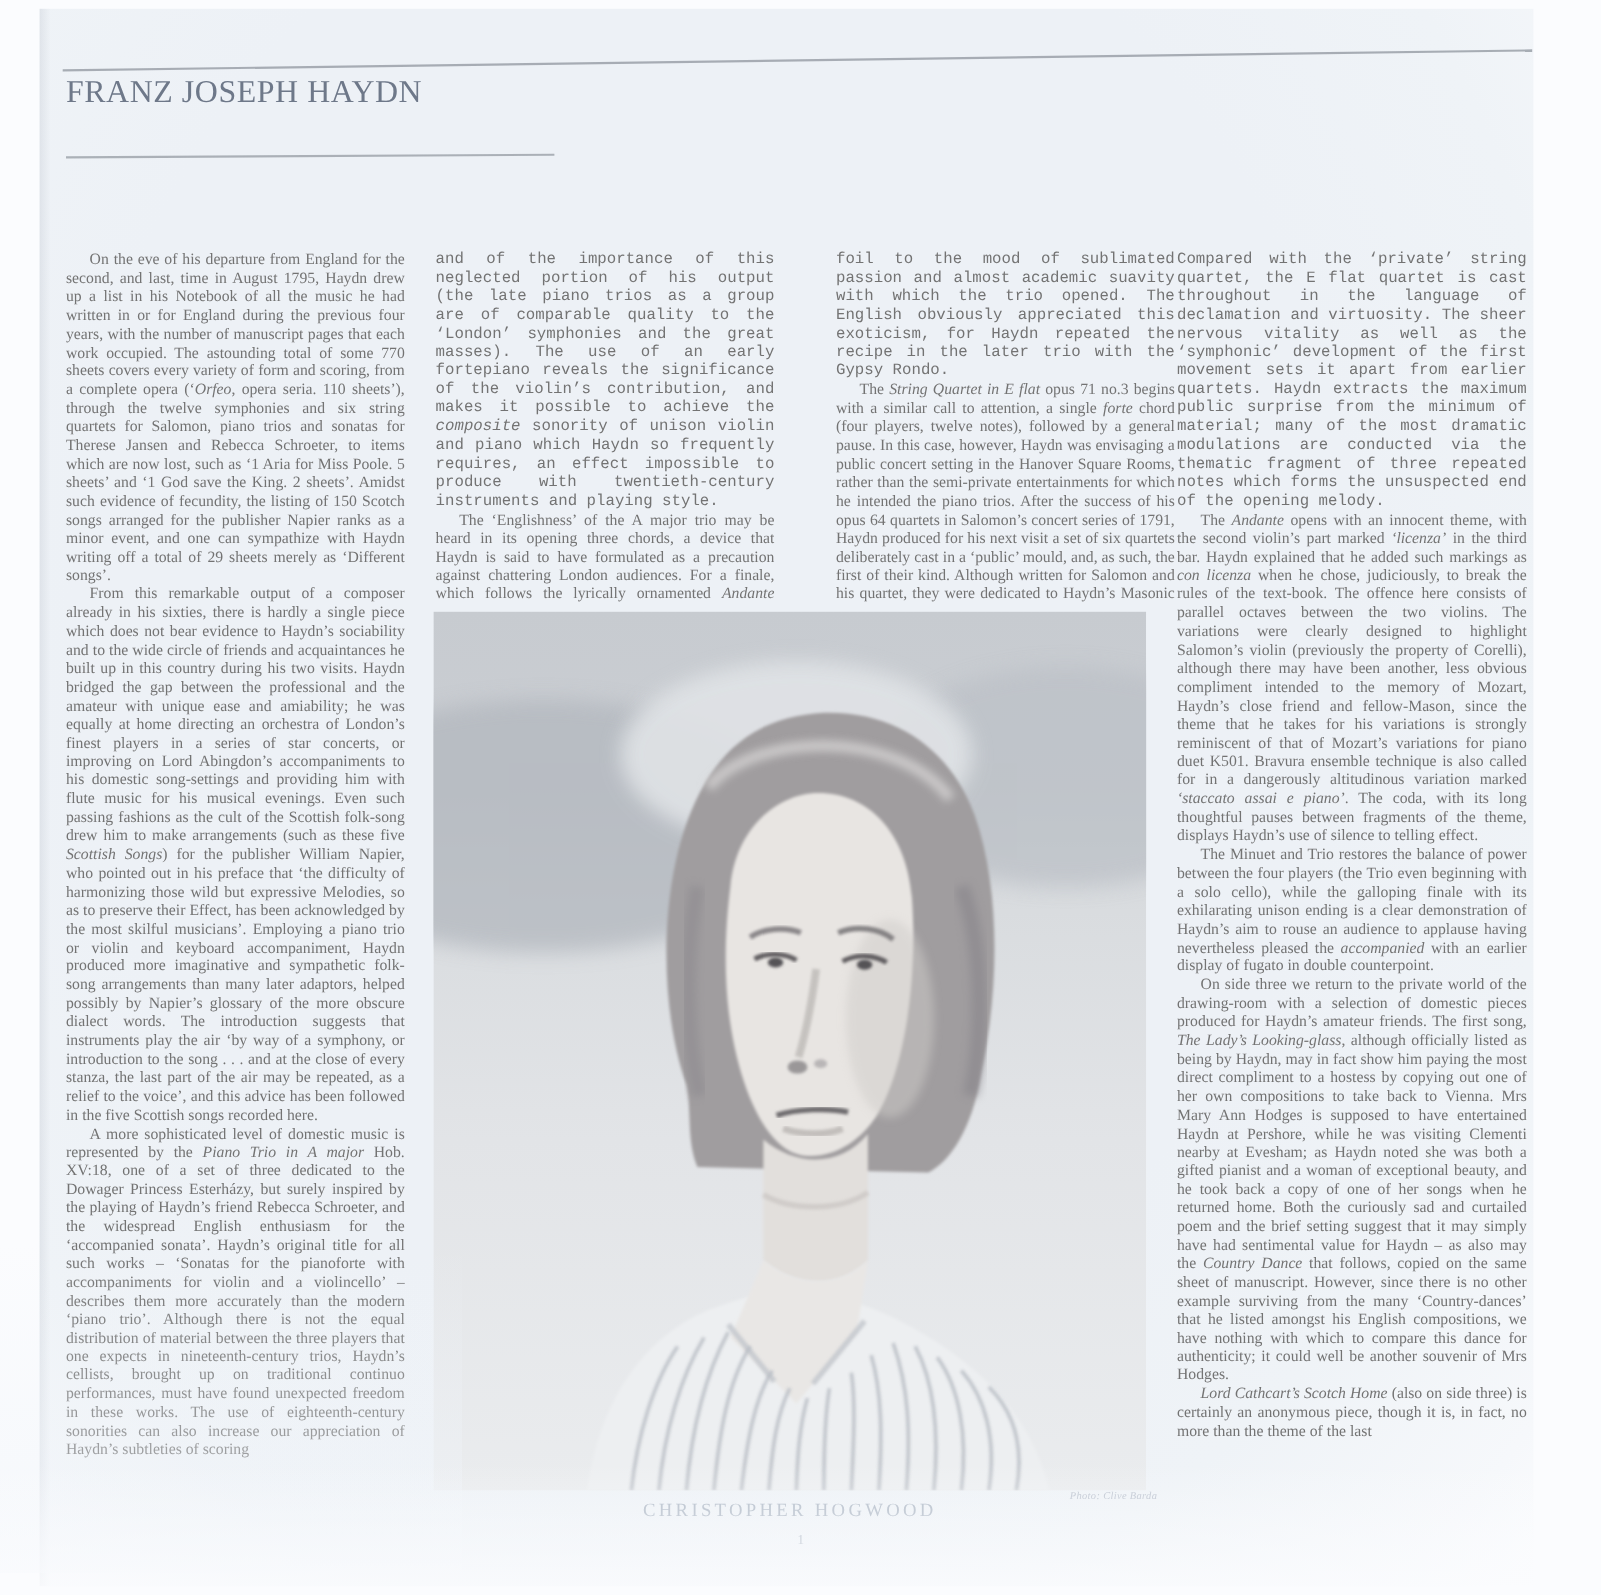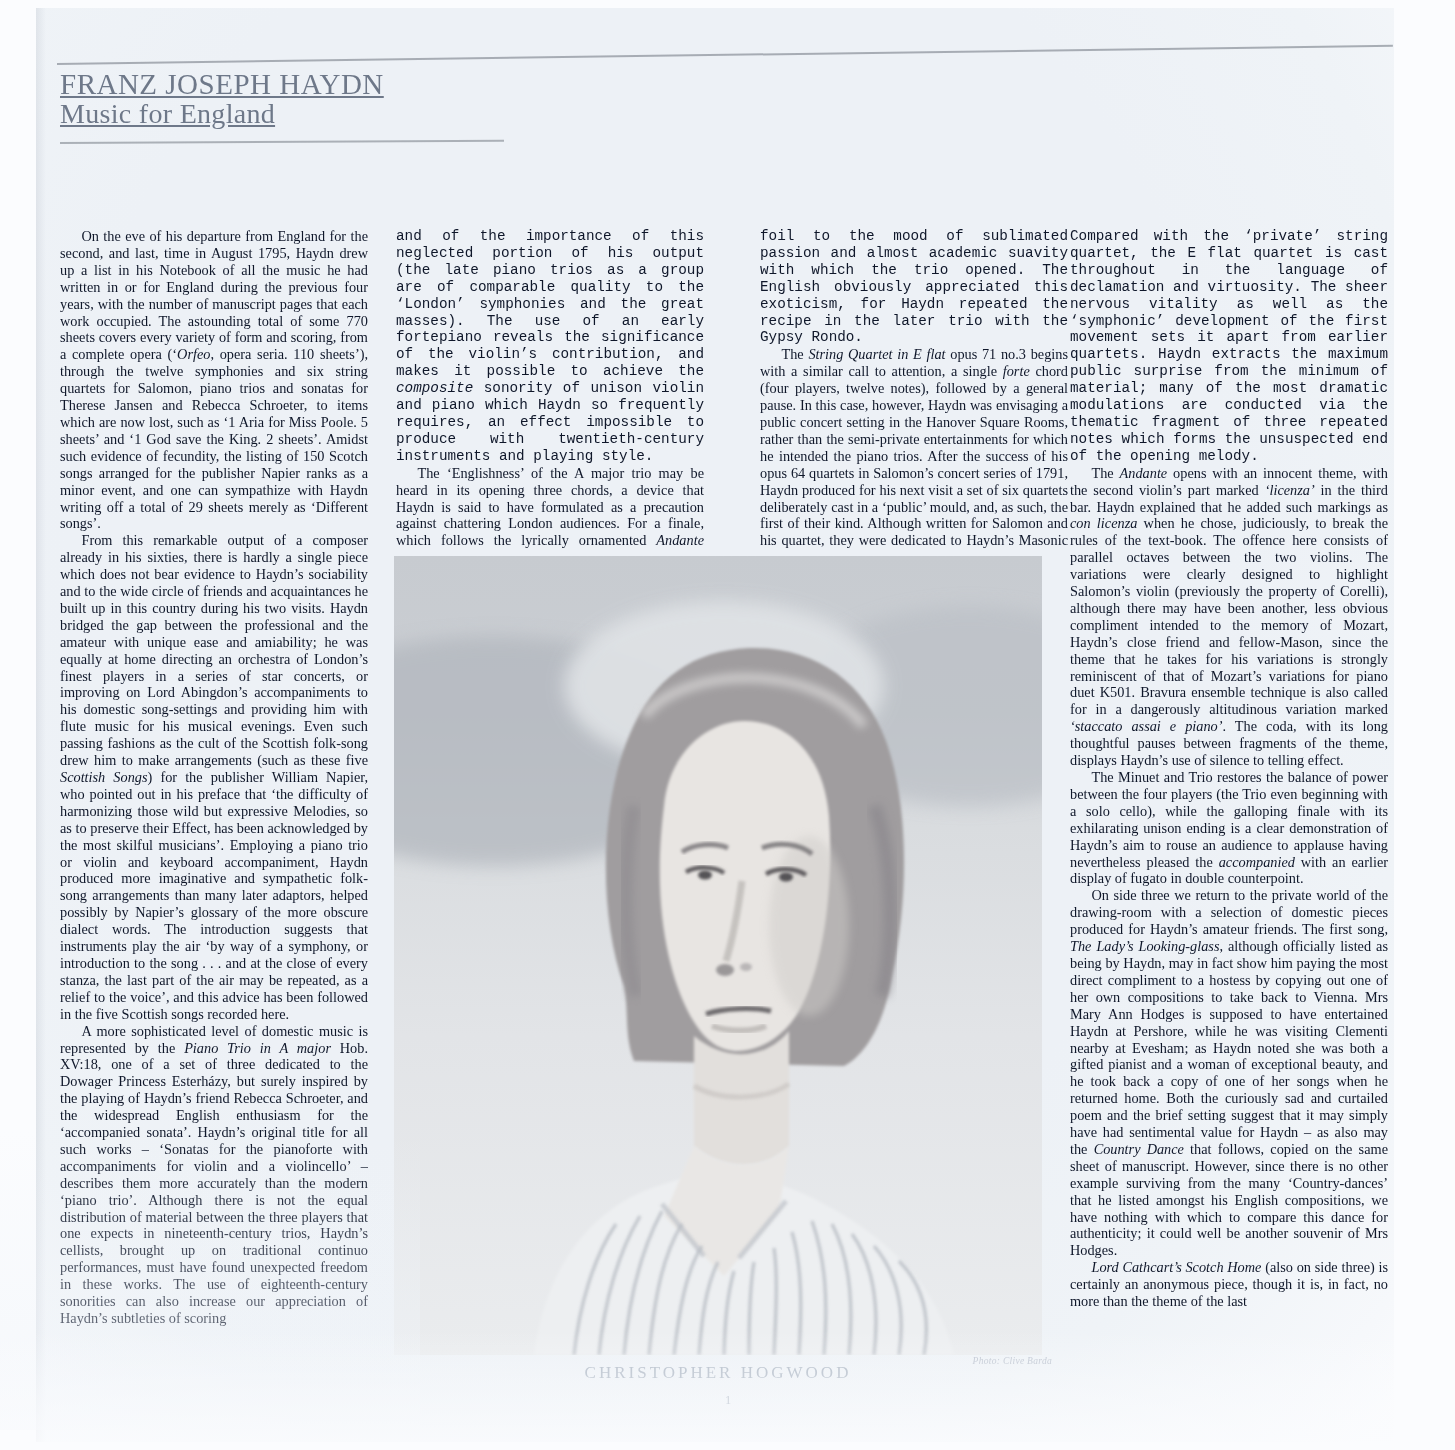--- a/index.html
+++ b/index.html
@@ -5,24 +5,24 @@
   html,body{margin:0;padding:0;background:#fbfcfe;}
   .page{position:relative;width:1455px;height:1450px;overflow:hidden;
         font-family:"Liberation Serif", serif;}
   .sleeve{position:absolute;left:36px;top:8px;width:1358px;height:1434px;
           background:radial-gradient(ellipse at 45% 38%, #edf1f6 55%, #eff3f7 75%, #f6f8fb 92%, #fbfcfe 100%);}
   .sleeve-crease{position:absolute;left:36px;top:8px;width:10px;height:1434px;
           background:linear-gradient(to right, rgba(170,176,188,0.22), rgba(170,176,188,0));}
   .rule{position:absolute;height:1.6px;background:#9aa0a8;transform-origin:0 0;}
   .rule-top{left:57px;top:63px;width:1336px;transform:rotate(-0.78deg);opacity:.85;}
   .rule-header{left:60px;top:142px;width:444px;transform:rotate(-0.30deg);opacity:.8;}
-  .header{position:absolute;left:60px;top:70px;width:520px;color:#6e7889;text-decoration:underline;}
+  .header{position:absolute;left:60px;top:70px;width:520px;color:#6e7889;}
   .header .t1{font-size:29px;line-height:29px;letter-spacing:0.5px;}
   .header .t2{font-size:28px;line-height:29px;letter-spacing:0.3px;}
-  .column{position:absolute;top:228px;color:#0f172a;font-size:14.3px;line-height:16.9px;
+  .column{position:absolute;top:228px;color:#737373;font-size:14.3px;line-height:16.9px;
           text-align:justify;overflow:hidden;}
   .column p{margin:0;text-indent:1.5em;}
   .column.cont p:first-child{text-indent:0;font-family:Liberation Mono, monospace;}
   .col1{left:60px;width:308px;height:1195px;}
   .col2{left:396px;width:308px;height:323px;}
   .col3{left:760px;width:308px;height:323px;}
   .col4{left:1070px;width:318px;height:1140px;}
   .photo{position:absolute;left:394px;top:556px;width:648px;height:799px;}
   .photo svg{display:block;width:100%;height:100%;}
   .credit{position:absolute;left:860px;top:1356px;width:192px;text-align:right;
@@ -41,21 +41,20 @@
 <body>
 
 <div class="page">
   <div class="sleeve"></div>
   <div class="sleeve-crease"></div>
 
   <div class="rule rule-top"></div>
 
   <div class="header">
     <div class="t1">FRANZ JOSEPH HAYDN</div>
-    <div class="t2">Music for England</div>
   </div>
   <div class="rule rule-header"></div>
 
   <div class="column col1">
       <p>On the eve of his departure from England for the second, and last, time in August 1795, Haydn drew up a list in his Notebook of all the music he had written in or for England during the previous four years, with the number of manuscript pages that each work occupied. The astounding total of some 770 sheets covers every variety of form and scoring, from a complete opera (‘<i>Orfeo</i>, opera seria. 110 sheets’), through the twelve symphonies and six string quartets for Salomon, piano trios and sonatas for Therese Jansen and Rebecca Schroeter, to items which are now lost, such as ‘1 Aria for Miss Poole. 5 sheets’ and ‘1 God save the King. 2 sheets’. Amidst such evidence of fecundity, the listing of 150 Scotch songs arranged for the publisher Napier ranks as a minor event, and one can sympathize with Haydn writing off a total of 29 sheets merely as ‘Different songs’.</p>
       <p>From this remarkable output of a composer already in his sixties, there is hardly a single piece which does not bear evidence to Haydn’s sociability and to the wide circle of friends and acquaintances he built up in this country during his two visits. Haydn bridged the gap between the professional and the amateur with unique ease and amiability; he was equally at home directing an orchestra of London’s finest players in a series of star concerts, or improving on Lord Abingdon’s accompaniments to his domestic song-settings and providing him with flute music for his musical evenings. Even such passing fashions as the cult of the Scottish folk-song drew him to make arrangements (such as these five <i>Scottish Songs</i>) for the publisher William Napier, who pointed out in his preface that ‘the difficulty of harmonizing those wild but expressive Melodies, so as to preserve their Effect, has been acknowledged by the most skilful musicians’. Employing a piano trio or violin and keyboard accompaniment, Haydn produced more imaginative and sympathetic folk-song arrangements than many later adaptors, helped possibly by Napier’s glossary of the more obscure dialect words. The introduction suggests that instruments play the air ‘by way of a symphony, or introduction to the song . . . and at the close of every stanza, the last part of the air may be repeated, as a relief to the voice’, and this advice has been followed in the five Scottish songs recorded here.</p>
       <p>A more sophisticated level of domestic music is represented by the <i>Piano Trio in A major</i> Hob. XV:18, one of a set of three dedicated to the Dowager Princess Esterházy, but surely inspired by the playing of Haydn’s friend Rebecca Schroeter, and the widespread English enthusiasm for the ‘accompanied sonata’. Haydn’s original title for all such works – ‘Sonatas for the pianoforte with accompaniments for violin and a violincello’ – describes them more accurately than the modern ‘piano trio’. Although there is not the equal distribution of material between the three players that one expects in nineteenth-century trios, Haydn’s cellists, brought up on traditional continuo performances, must have found unexpected freedom in these works. The use of eighteenth-century sonorities can also increase our appreciation of Haydn’s subtleties of scoring</p>
     </div>
   <div class="column col2 cont">
       <p>and of the importance of this neglected portion of his output (the late piano trios as a group are of comparable quality to the ‘London’ symphonies and the great masses). The use of an early fortepiano reveals the significance of the violin’s contribution, and makes it possible to achieve the <i>composite</i> sonority of unison violin and piano which Haydn so frequently requires, an effect impossible to produce with twentieth-century instruments and playing style.</p>

